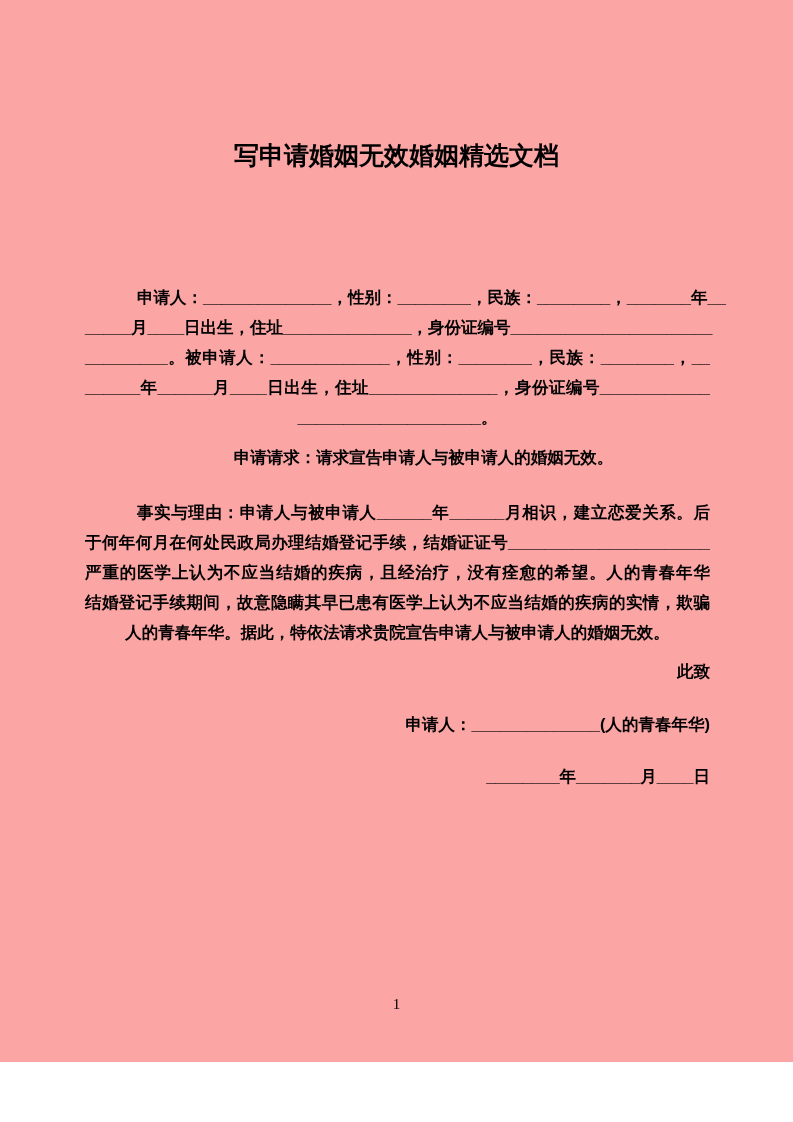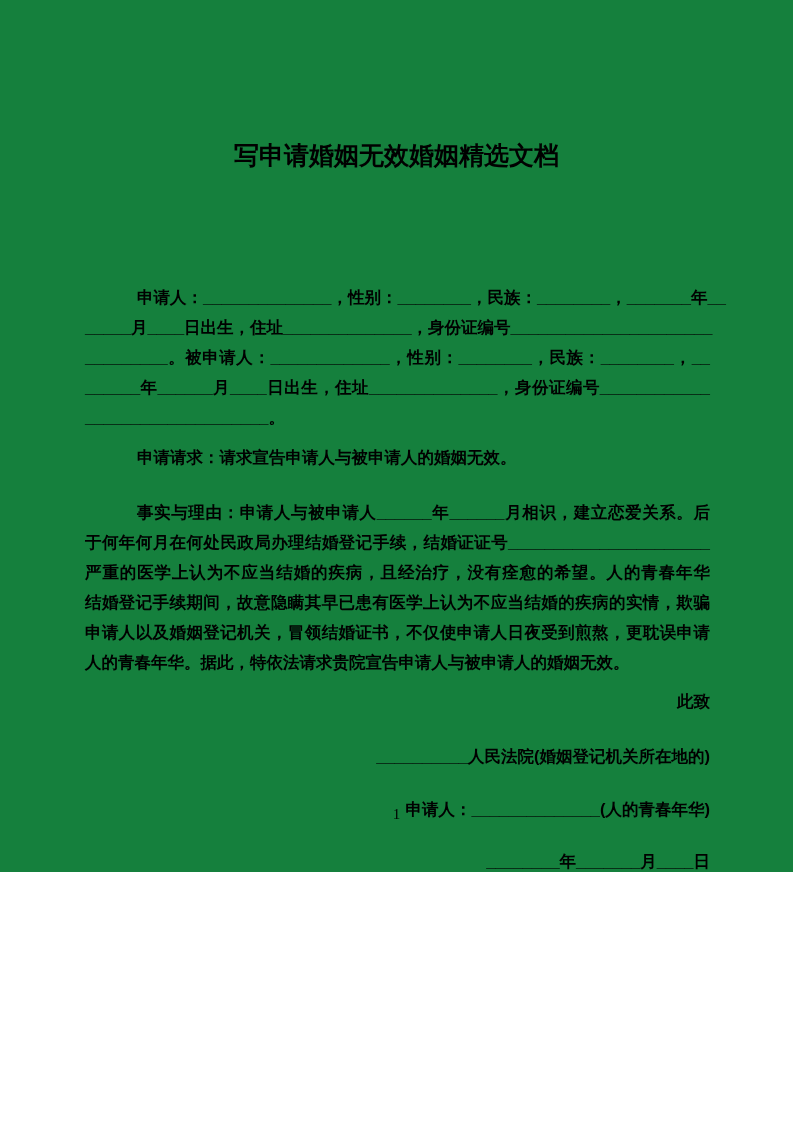--- a/index.html
+++ b/index.html
@@ -3,22 +3,22 @@
 <meta charset="utf-8">
 <style>
   html, body {
     margin: 0;
     padding: 0;
     background: #ffffff;
   }
   .page {
     position: relative;
     width: 793px;
-    height: 872px;
-    background: #15803d;
+    height: 1062px;
+    background: #fca5a5;
     color: #000000;
     font-family: "Liberation Sans", sans-serif;
     overflow: hidden;
     margin: 0 auto;
   }
   .doc-title {
     margin: 0;
     padding-top: 138px;
     text-align: center;
     font-size: 25px;
@@ -27,21 +27,21 @@
     letter-spacing: 0;
   }
   .doc-body {
     margin: 110px 83px 3px 85px;
     font-size: 16.5px;
     font-weight: bold;
   }
   .line {
     line-height: 30px;
     white-space: nowrap;
-    text-align: left;
+    text-align: center;
   }
   .line.full {
     text-align: justify;
     text-align-last: justify;
   }
   .line.indent {
     text-indent: 52px;
   }
   .para-request   { margin-top: 10px; }
   .para-facts     { margin-top: 25px; }
@@ -86,31 +86,27 @@
 
     <div class="para-request">
       <div class="line indent">申请请求：请求宣告申请人与被申请人的婚姻无效。</div>
     </div>
 
     <div class="para-facts">
       <div class="line full indent">事实与理由：申请人与被申请人______年______月相识，建立恋爱关系。后</div>
       <div class="line full">于何年何月在何处民政局办理结婚登记手续，结婚证证号______________________</div>
       <div class="line full">严重的医学上认为不应当结婚的疾病，且经治疗，没有痊愈的希望。人的青春年华</div>
       <div class="line full">结婚登记手续期间，故意隐瞒其早已患有医学上认为不应当结婚的疾病的实情，欺骗</div>
-      <div class="line full">申请人以及婚姻登记机关，冒领结婚证书，不仅使申请人日夜受到煎熬，更耽误申请</div>
       <div class="line">人的青春年华。据此，特依法请求贵院宣告申请人与被申请人的婚姻无效。</div>
     </div>
 
     <div class="closing-salutation">
       <div class="closing-line">此致</div>
     </div>
 
-    <div class="closing-court">
-      <div class="closing-line">__________人民法院(婚姻登记机关所在地的)</div>
-    </div>
 
     <div class="closing-signature">
       <div class="closing-line">申请人：______________(人的青春年华)</div>
     </div>
 
     <div class="closing-date">
       <div class="closing-line">________年_______月____日</div>
     </div>
 
   </div>

